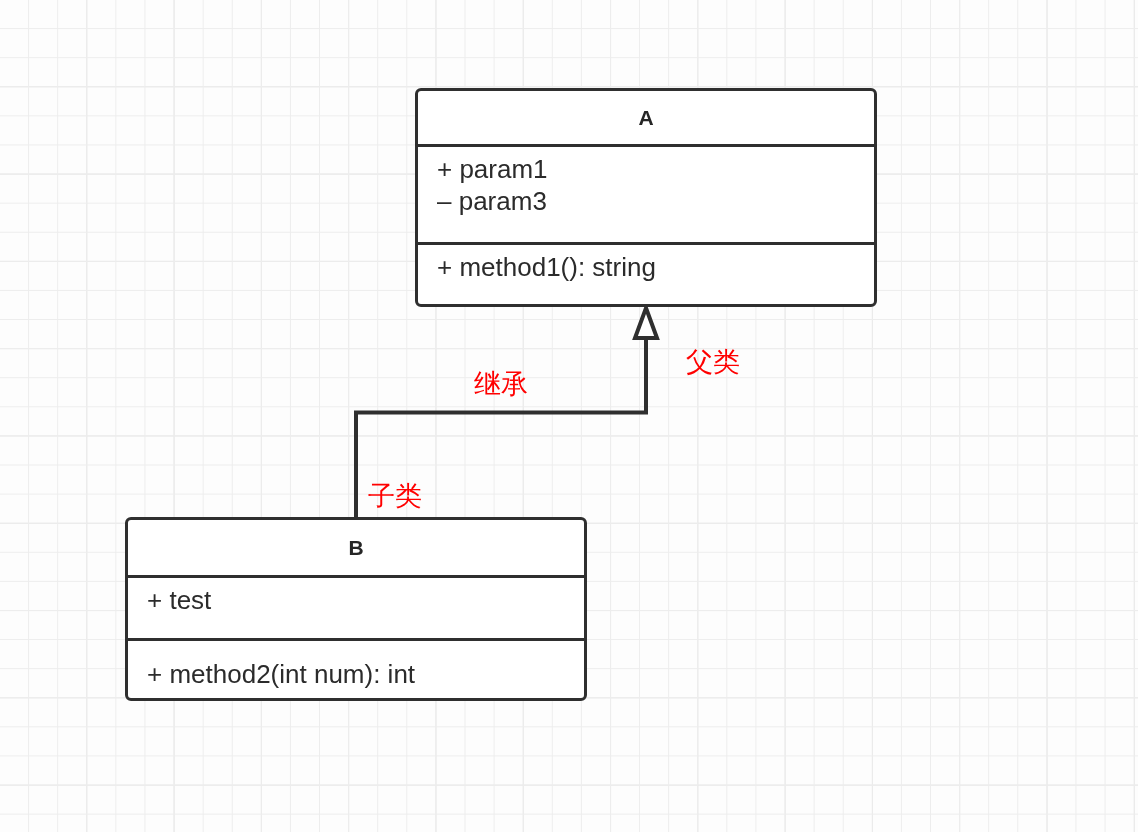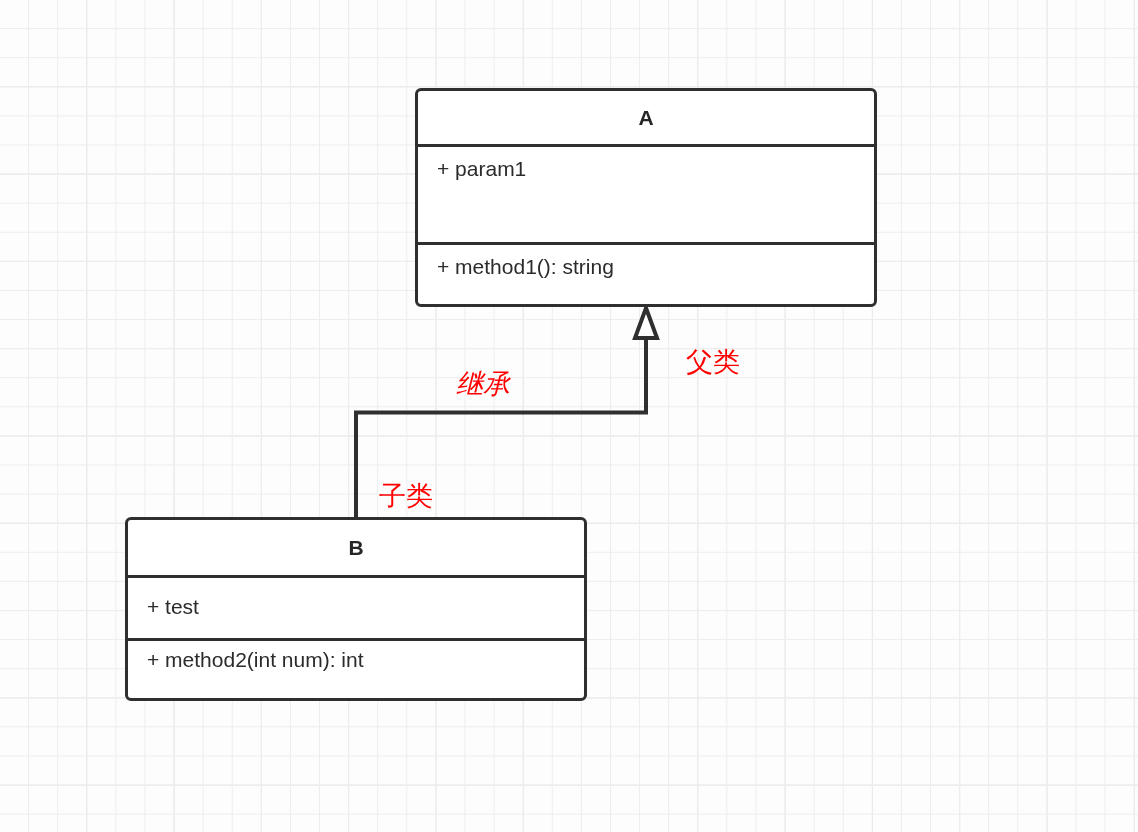--- a/index.html
+++ b/index.html
@@ -48,77 +48,78 @@
   }
   .uml-compartment {
     box-sizing: border-box;
     padding: 8px 0 8px 19px;
     border-bottom: 3px solid #2f2f2f;
   }
   .uml-compartment.last {
     border-bottom: none;
   }
   .uml-member {
-    font-size: 21px;
+    font-size: 26px;
     line-height: 32px;
     color: #2b2b2b;
     white-space: pre;
   }
 
   
   #class-a { left: 415px; top: 88px; width: 462px; height: 219px; }
   #class-a .uml-title { height: 56px; }
   #class-a .attrs { height: 98px; padding-top: 6px; }
   #class-a .ops { height: 48px; padding-top: 6px; }
 
   
   #class-b { left: 125px; top: 517px; width: 462px; height: 184px; }
   #class-b .uml-title { height: 58px; }
-  #class-b .attrs { height: 63px; padding-top: 13px; }
-  #class-b .ops { height: 57px; padding-top: 3px; border-radius: 26px; }
+  #class-b .attrs { height: 63px; padding-top: 6px; }
+  #class-b .ops { height: 57px; padding-top: 17px; border-radius: 26px; }
 
   
   #connector {
     position: absolute;
     left: 0;
     top: 0;
     width: 1138px;
     height: 832px;
     pointer-events: none;
   }
 
   
   .annotation {
     position: absolute;
     color: #ff0000;
     font-size: 27px;
     line-height: 1;
     white-space: nowrap;
     font-family: "DejaVu Sans", "Liberation Sans", sans-serif;
   }
-  #label-inherit { left: 456px; top: 370px; font-style: italic; }
+  #label-inherit { left: 474px; top: 370px; }
   #label-parent  { left: 652px; top: 348px; margin-left: 34px; }
-  #label-child   { left: 379px; top: 482px; }
+  #label-child   { left: 368px; top: 482px; }
 </style>
 </head>
 <body>
 
 <div id="canvas">
 
   <svg id="connector" viewBox="0 0 1138 832" xmlns="http://www.w3.org/2000/svg">
 
     <path d="M 356 517 L 356 412.5 L 646 412.5 L 646 337" fill="none" stroke="#2f2f2f" stroke-width="4" stroke-linecap="butt" stroke-linejoin="miter"></path>
 
     <polygon points="646,308 657,338 635,338" fill="#ffffff" stroke="#2f2f2f" stroke-width="4" stroke-linejoin="miter"></polygon>
   </svg>
 
   <div class="uml-class" id="class-a">
     <div class="uml-title">A</div>
     <div class="uml-compartment attrs">
       <div class="uml-member">+ param1</div>
+      <div class="uml-member">– param3</div>
     </div>
     <div class="uml-compartment ops last">
       <div class="uml-member">+ method1(): string</div>
     </div>
   </div>
 
   <div class="uml-class" id="class-b">
     <div class="uml-title">B</div>
     <div class="uml-compartment attrs">
       <div class="uml-member">+ test</div>

